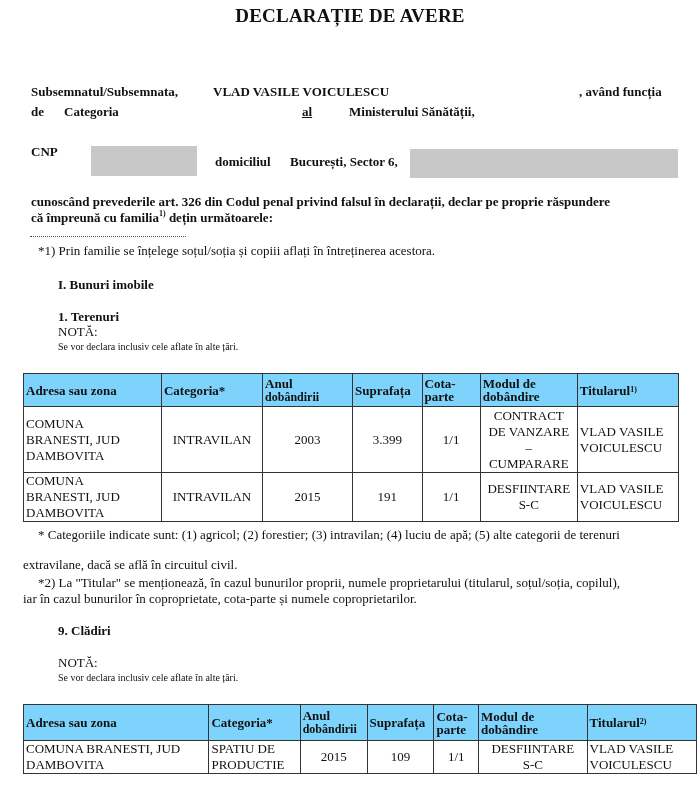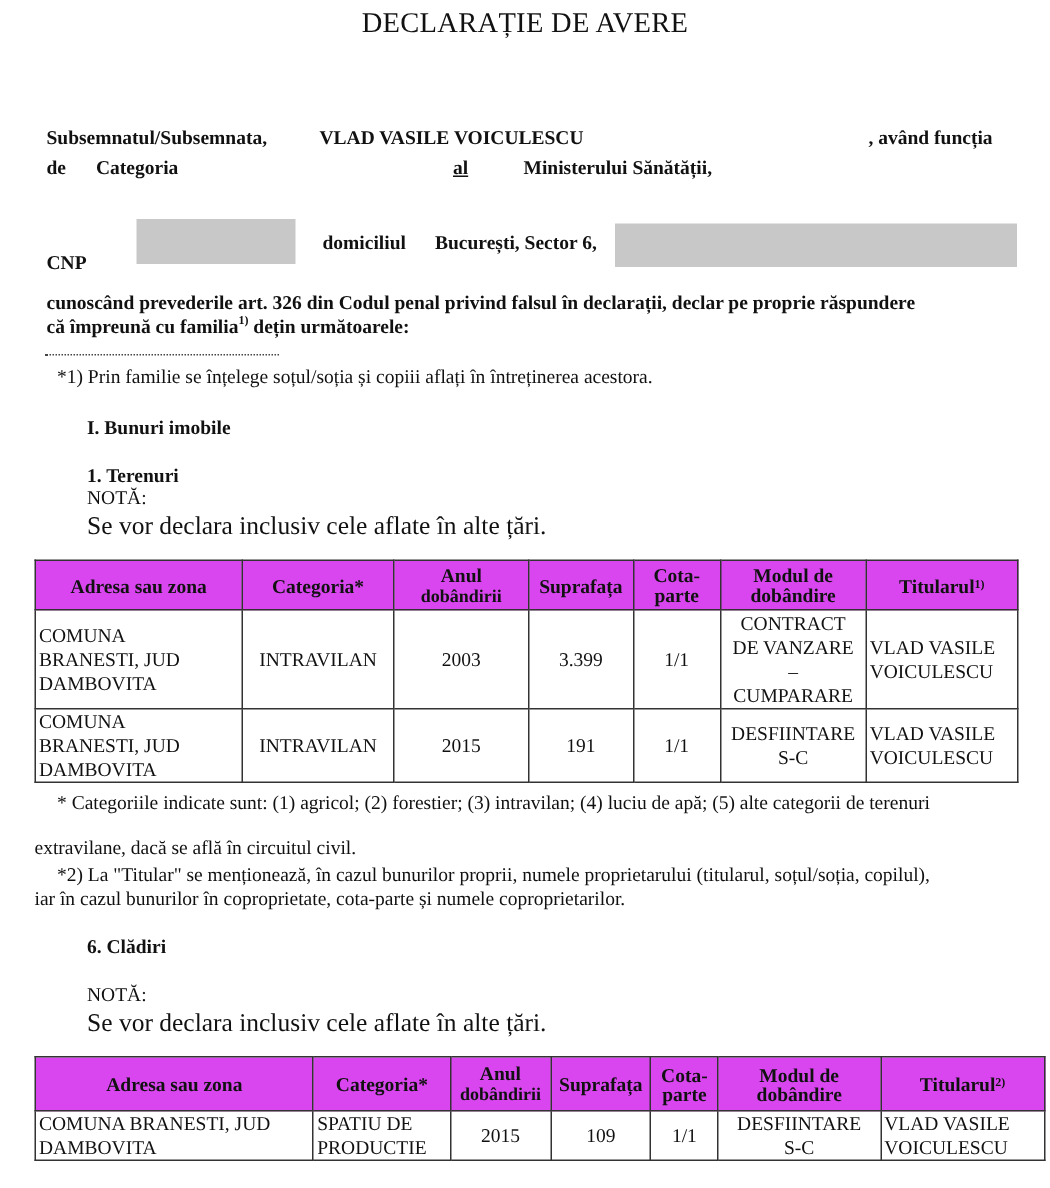--- a/index.html
+++ b/index.html
@@ -14,25 +14,25 @@
       overflow: hidden;
       font-family: "Liberation Serif", serif;
       color: #111;
     }
     .abs { position: absolute; white-space: nowrap; }
     .b { font-weight: bold; }
     .title {
       left: 0; width: 700px; top: 5px;
       text-align: center;
       font-size: 19px;
-      font-weight: normal;
+      font-weight: bold;
       letter-spacing: 0.2px;
     }
     .f13 { font-size: 13px; }
-    .f12 { font-size: 17px; }
+    .f12 { font-size: 10px; }
     .redact {
       position: absolute;
       background: #c8c8c8;
     }
     .dots {
       position: absolute;
       left: 30px; top: 236px;
       width: 156px;
       border-top: 1px dotted #444;
     }
@@ -41,23 +41,23 @@
       border-collapse: collapse;
       font-family: "Liberation Serif", serif;
       font-size: 13px;
     }
     table.grid th, table.grid td {
       border: 1.5px solid #333;
       padding: 0 2px;
       vertical-align: middle;
     }
     table.grid th {
-      background: #d946ef;
+      background: #7dd3fc;
       font-weight: bold;
-      text-align: center;
+      text-align: left;
       line-height: 13px;
       font-size: 13px;
     }
     table.grid th .small {
       font-size: 12px;
     }
     table.grid td {
       line-height: 16px;
       text-align: center;
       background: #fff;
@@ -72,21 +72,21 @@
 
 <div class="abs b f13" style="left:31px; top:84px;">Subsemnatul/Subsemnata,</div>
 <div class="abs b f13" style="left:213px; top:84px;">VLAD VASILE VOICULESCU</div>
 <div class="abs b f13" style="left:579px; top:84px;">, având funcția</div>
 
 <div class="abs b f13" style="left:31px; top:104px;">de</div>
 <div class="abs b f13" style="left:64px; top:104px;">Categoria</div>
 <div class="abs b f13" style="left:302px; top:104px;text-decoration:underline;">al</div>
 <div class="abs b f13" style="left:349px; top:104px;">Ministerului Sănătății,</div>
 
-<div class="abs b f13" style="left:31px; top:167px;">CNP</div>
+<div class="abs b f13" style="left:31px; top:144px;">CNP</div>
 <div class="redact" style="left:91px; top:146px; width:106px; height:30px;"></div>
 <div class="abs b f13" style="left:215px; top:154px;">domiciliul</div>
 <div class="abs b f13" style="left:290px; top:154px;">București, Sector 6,</div>
 <div class="redact" style="left:410px; top:149px; width:268px; height:29px;"></div>
 
 <div class="abs b f13" style="left:31px; top:194px;">cunoscând prevederile art. 326 din Codul penal privind falsul în declarații, declar pe proprie răspundere</div>
 <div class="abs b f13" style="left:31px; top:210px;">
   <span>că împreună cu familia</span><span class="sup">1)</span><span> dețin următoarele:</span>
 </div>
 <div class="dots"></div>
@@ -137,21 +137,21 @@
     <td class="left"><span>VLAD VASILE</span><br><span>VOICULESCU</span></td>
   </tr>
 </tbody>
   </table>
 
 <div class="abs f13" style="left:38px; top:527px;text-align:center;">* Categoriile indicate sunt: (1) agricol; (2) forestier; (3) intravilan; (4) luciu de apă; (5) alte categorii de terenuri</div>
 <div class="abs f13" style="left:23px; top:557px;">extravilane, dacă se află în circuitul civil.</div>
 <div class="abs f13" style="left:38px; top:575px;">*2) La "Titular" se menționează, în cazul bunurilor proprii, numele proprietarului (titularul, soțul/soția, copilul),</div>
 <div class="abs f13" style="left:23px; top:591px;">iar în cazul bunurilor în coproprietate, cota-parte și numele coproprietarilor.</div>
 
-<div class="abs b f13" style="left:58px; top:623px;">6. Clădiri</div>
+<div class="abs b f13" style="left:58px; top:623px;">9. Clădiri</div>
 <div class="abs f13" style="left:58px; top:655px;">NOTĂ:</div>
 <div class="abs f12" style="left:58px; top:672px;">Se vor declara inclusiv cele aflate în alte țări.</div>
 
 <table class="grid" style="left:23px; top:704px; width:674px;">
   <colgroup>
     <col style="width:183px">
     <col style="width:90px">
     <col style="width:66px">
     <col style="width:66px">
     <col style="width:44px">

